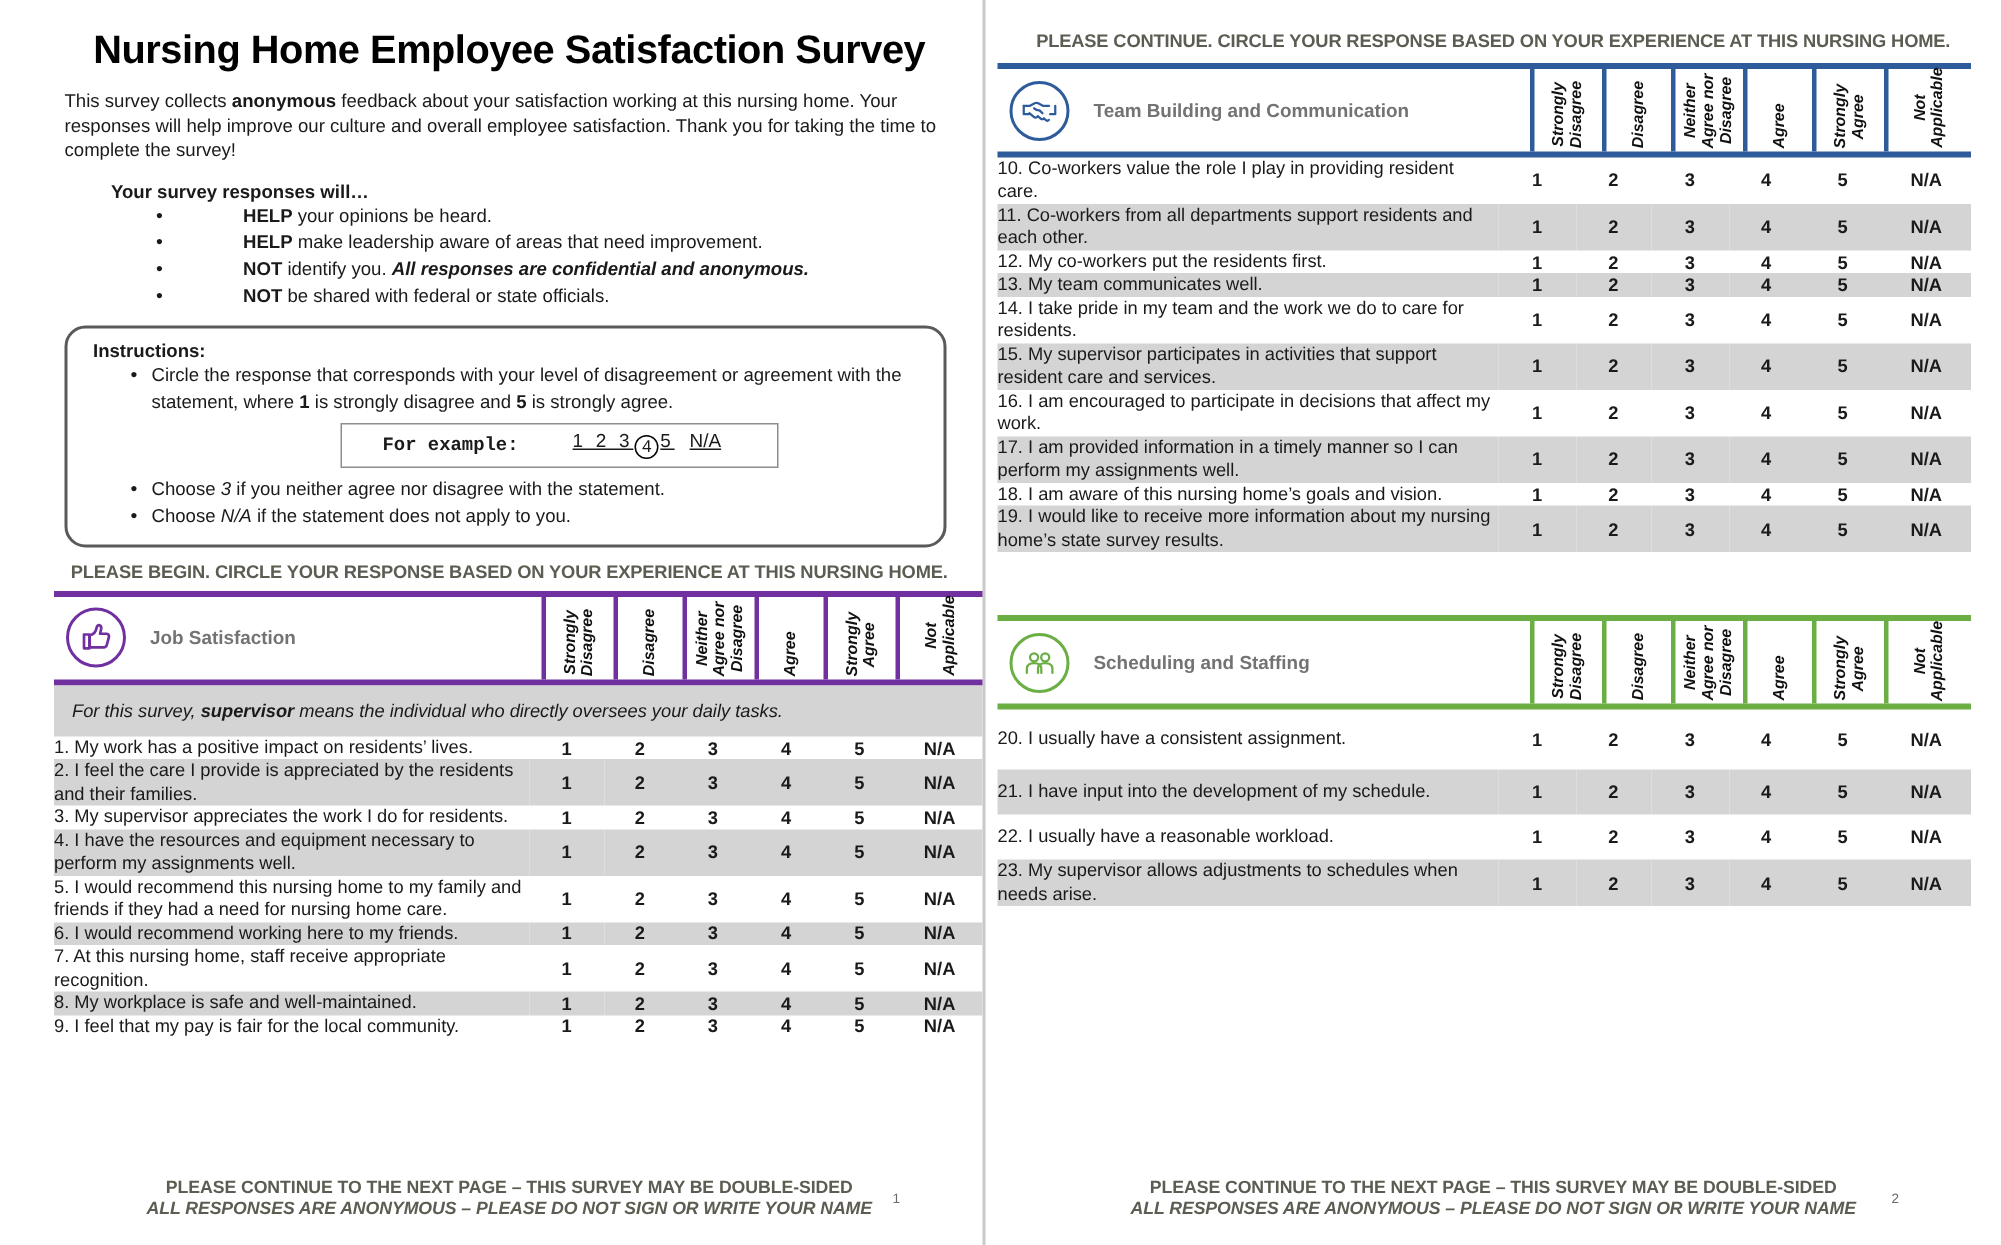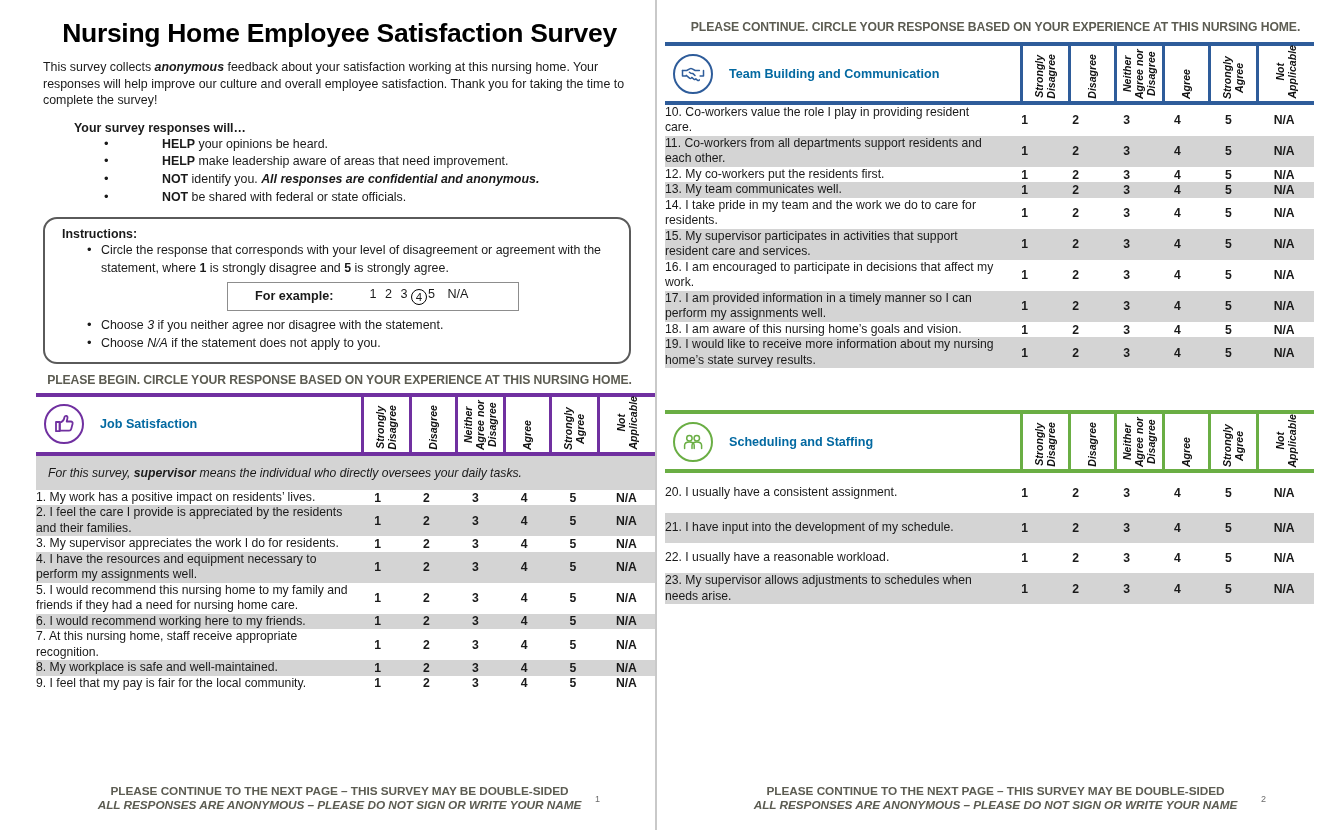--- a/index.html
+++ b/index.html
@@ -30,21 +30,21 @@
     letter-spacing: -0.3px;
     margin: 18px 20px 10px 20px;
     color: #000;
   }
   .intro {
     margin: 0 36px 0 31px;
     font-size: 12.4px;
     line-height: 1.33;
     color: #1a1a1a;
   }
-  .intro b { font-weight: bold; font-style: italic; }
+  .intro b { font-weight: bold; }
   .sub-head {
     margin: 12px 0 1px 62px;
     font-size: 12.4px;
     font-weight: bold;
   }
   ul.bullets {
     margin: 0; padding: 0 0 0 92px;
     list-style: none;
   }
   ul.bullets li {
@@ -87,22 +87,22 @@
   .instructions li i { font-style: italic; }
   .example-box {
     margin: 5px 0 6px 170px;
     width: 292px;
     border: 1.5px solid #8d8d8d;
     padding: 4px 0 5px 0;
     display: flex;
     align-items: center;
     font-size: 12.6px;
   }
-  .example-box .ex-label { font-weight: bold; margin-left: 27px; }
-  .example-box .ex-nums { margin-left: 36px; letter-spacing: 2.5px; font-weight: normal; }
+  .example-box .ex-label { font-weight: bold; margin-left: 27px; font-family: Liberation Mono, monospace; }
+  .example-box .ex-nums { margin-left: 36px; letter-spacing: 2.5px; font-weight: normal; text-decoration: underline; }
   .ex-circled {
     display: inline-block;
     width: 16px; height: 16px; line-height: 15px;
     border: 1.4px solid #000; border-radius: 50%;
     text-align: center; font-size: 11.5px;
     vertical-align: -3px; letter-spacing: 0;
     margin: 0 1px;
   }
   .ex-na { margin-left: 10px; letter-spacing: 0; }
 
@@ -134,21 +134,21 @@
   }
   .sec-icon {
     width: 40px; height: 40px; flex: 0 0 40px;
     border: 2.6px solid var(--accent);
     border-radius: 50%;
     display: flex; align-items: center; justify-content: center;
   }
   .sec-icon svg { display: block; }
   .sec-title-text {
     margin-left: 16px;
-    font-size: 12.6px; font-weight: bold; color: #0369a1;
+    font-size: 12.6px; font-weight: bold; color: #737373;
   }
   .rot-cell {
     flex: 0 0 auto;
     border-right: 3px solid var(--accent);
     display: flex; align-items: flex-end; justify-content: center;
     padding-bottom: 2px;
   }
   .rot-cell:last-child { border-right: none; }
   .rot-cell .rt {
     writing-mode: vertical-rl;

